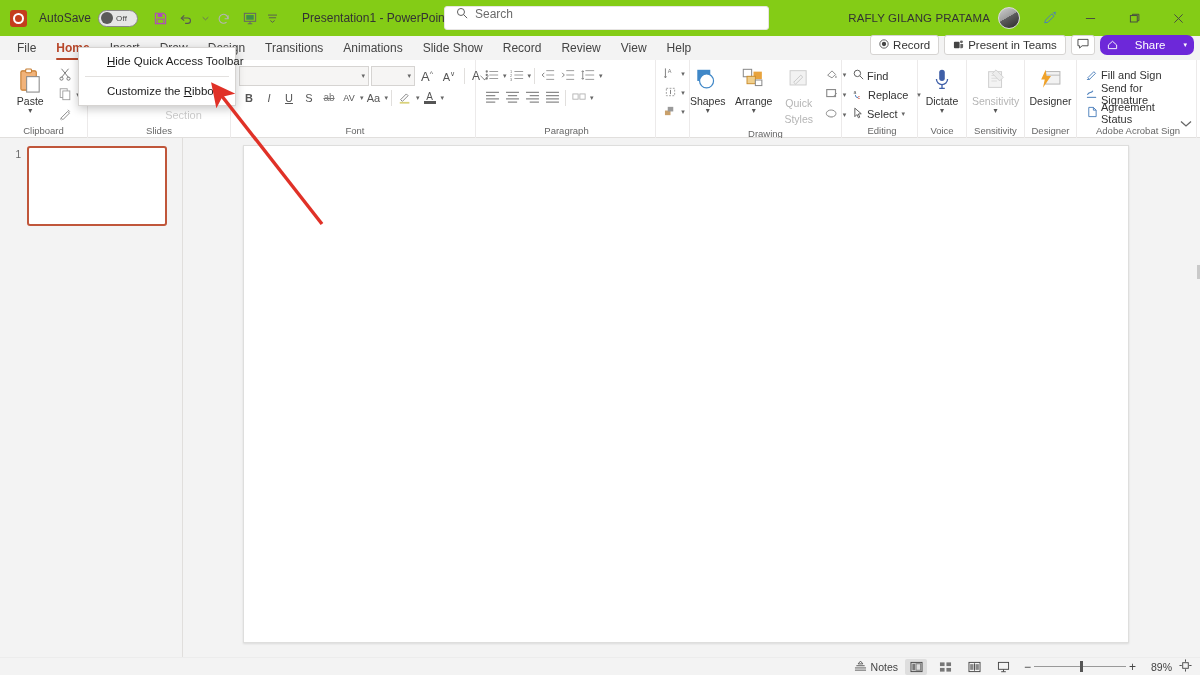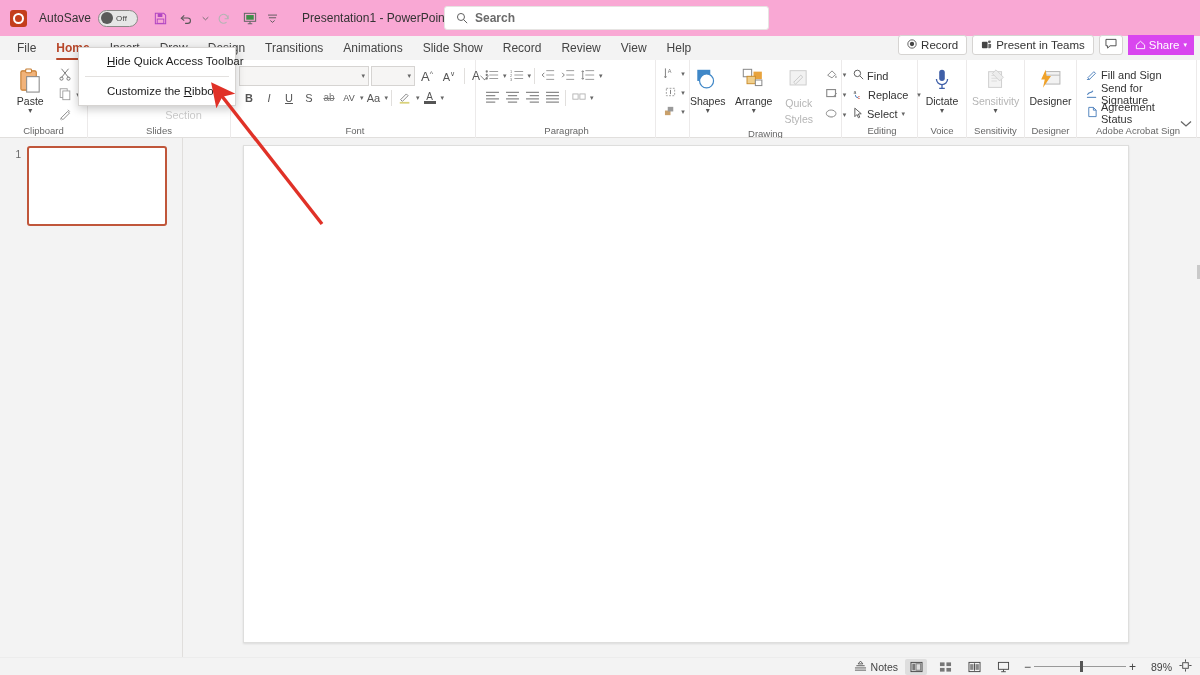--- a/index.html
+++ b/index.html
@@ -10,21 +10,21 @@
     font-size: 12px;
     color: #333;
     background: #f3f3f3;
     -webkit-font-smoothing: antialiased;
   }
   .app { position: relative; width: 1200px; height: 675px; background: #f3f3f3; }
 
   
   .titlebar {
     height: 36px; display: flex; align-items: center;
-    background: #f9a8d4; position: relative;
+    background: #84cc16; position: relative;
   }
   .pp-logo {
     width: 17px; height: 17px; margin-left: 10px; border-radius: 3px;
     background: #c43e1c; color: #fff; font-size: 11px; font-weight: bold;
     display: flex; align-items: center; justify-content: center;
     position: relative;
   }
   .pp-logo::after{
     content:""; position:absolute; width:7px; height:7px; border-radius:50%;
     border:2px solid #fff; background:transparent;
@@ -236,22 +236,49 @@
       </div>
       <div class="qat-btn" style="width:16px;">
         <svg width="11" height="9" viewBox="0 0 12 10">
             <path d="M1 1.2h10M2 4.2h8M3.6 7.2 6 9.3 8.4 7.2" fill="none" stroke="#555" stroke-width="1"></path>
           </svg>
       </div>
     </div>
 
     <span class="doc-title">Presentation1  -  PowerPoint</span>
 
-
-    <div style="position:absolute;left:444px;top:6px;width:325px;height:24px;background:#fff;border:1px solid #e6e4e2;border-radius:3px;display:flex;align-items:center;font-weight:bold;">
+    <div class="tb-right">
+      <span class="user-name">RAFLY GILANG PRATAMA</span>
+      <div class="avatar"></div>
+      <div class="pen-btn">
+        <svg width="16" height="16" viewBox="0 0 18 18">
+            <path d="M3 14.3 4 11.3l7-7 2.6 2.6-7 7z" fill="none" stroke="#4a7ebb" stroke-width="1.1"></path>
+            <path d="M12.6 2.8 15.2 5.4" stroke="#4a7ebb" stroke-width="1.1"></path>
+            <path d="M14.6 1.4l.5 1.2 1.2.5-1.2.5-.5 1.2-.5-1.2-1.2-.5 1.2-.5z" fill="#4a7ebb"></path>
+          </svg>
+      </div>
+      <div class="wbtn">
+        <svg width="11" height="11" viewBox="0 0 12 12">
+            <path d="M1 6h10" stroke="#444" stroke-width="1"></path>
+          </svg>
+      </div>
+      <div class="wbtn">
+        <svg width="11" height="11" viewBox="0 0 12 12">
+            <rect x="1.5" y="2.8" width="7.5" height="7" fill="none" stroke="#444" stroke-width="1"></rect>
+            <path d="M3.8 2.6V1.4h7v7H9.4" fill="none" stroke="#444" stroke-width="1"></path>
+          </svg>
+      </div>
+      <div class="wbtn close">
+        <svg width="11" height="11" viewBox="0 0 12 12">
+            <path d="M1.5 1.5 10.5 10.5M10.5 1.5 1.5 10.5" stroke="#444" stroke-width="1"></path>
+          </svg>
+      </div>
+    </div>
+
+    <div style="position:absolute;left:444px;top:6px;width:325px;height:24px;background:#fff;border:1px solid #e6e4e2;border-radius:3px;display:flex;">
       <span style="margin:0 7px 0 11px;display:flex;">
         <svg width="12" height="12" viewBox="0 0 14 14">
             <circle cx="5.8" cy="5.8" r="4.1" fill="none" stroke="#555" stroke-width="1.1"></circle>
             <path d="M9 9l4 4" stroke="#555" stroke-width="1.1"></path>
           </svg>
       </span>
       <span style="font-size:12px;color:#6b6b6b;">Search</span>
     </div>
   </div>
 
@@ -289,21 +316,21 @@
         </span>
         <span>Present in Teams</span>
       </div>
       <div style="height:20px;width:24px;border:1px solid #d6d4d2;border-radius:3px;background:#fff;display:flex;align-items:center;justify-content:center;">
         <span>
           <svg width="12" height="11" viewBox="0 0 13 12">
               <path d="M1 1.5h11v7H5.5L2.8 11V8.5H1z" fill="none" stroke="#444" stroke-width="1"></path>
             </svg>
         </span>
       </div>
-      <div style="height:20px;border-radius:0;background:#d946ef;color:#fff;display:flex;align-items:center;padding:0 7px;gap:3px;font-size:11.5px;">
+      <div style="height:20px;border-radius:7px;background:#6d28d9;color:#fff;display:flex;align-items:center;padding:0 7px;gap:17px;font-size:11.5px;">
         <span>
           <svg width="11" height="11" viewBox="0 0 12 12">
               <path d="M1.5 10.5V6.5l4.5-4 4.5 4v4z" fill="none" stroke="#fff" stroke-width="1"></path>
             </svg>
         </span>
         <span>Share</span>
         <span class="caret" style="color:#fff;">▾</span>
       </div>
     </div>
   </div>

